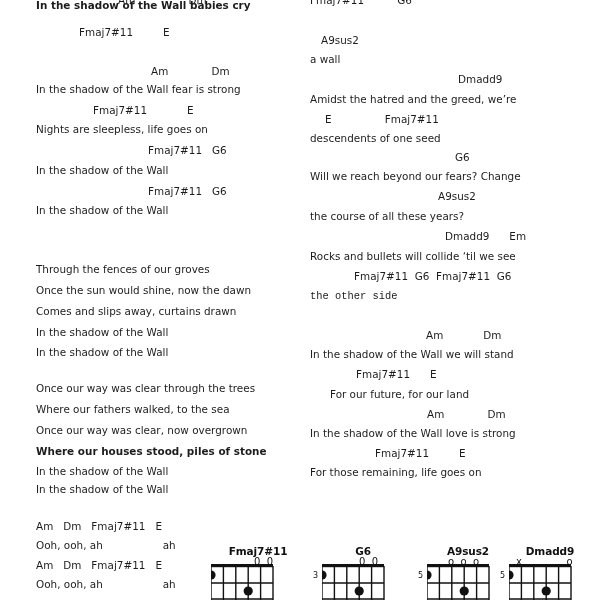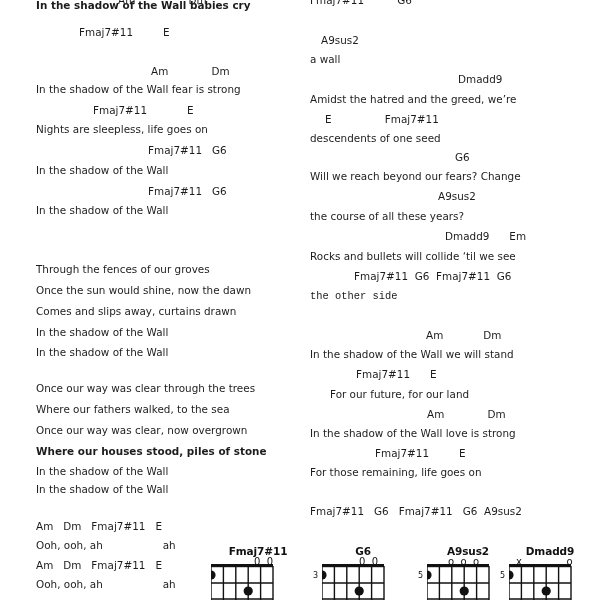--- a/index.html
+++ b/index.html
@@ -136,21 +136,20 @@
       <div class="line chord" style="left: 54px; top: 271px;">Fmaj7#11  G6  Fmaj7#11  G6</div>
       <div class="line lyric" style="left: 10px; top: 291px; font-family: Liberation Mono, monospace;">the other side</div>
       <div class="line chord" style="left: 126px; top: 330px;">Am            Dm</div>
       <div class="line lyric" style="left: 10px; top: 349px;">In the shadow of the Wall we will stand</div>
       <div class="line chord" style="left: 56px; top: 369px;">Fmaj7#11      E</div>
       <div class="line lyric" style="left: 10px; top: 389px; margin-left: 20px;">For our future, for our land</div>
       <div class="line chord" style="left: 127px; top: 409px;">Am             Dm</div>
       <div class="line lyric" style="left: 10px; top: 428px;">In the shadow of the Wall love is strong</div>
       <div class="line chord" style="left: 75px; top: 448px;">Fmaj7#11         E</div>
       <div class="line lyric" style="left: 10px; top: 467px;">For those remaining, life goes on</div>
-      <div class="line chord" style="left: 10px; top: 506px;">Fmaj7#11   G6   Fmaj7#11   G6  A9sus2</div>
     </div>
 
   <div class="diagrams">
       <div class="diagram" style="left: 208px;">
         <div class="dg-name">Fmaj7#11</div>
         <div class="dg-marks" style="left: 46px;">0  0</div>
         <svg class="dg-grid" width="66" height="40" style="left: 3px;">
           <rect x="0" y="0" width="62" height="3.2" fill="#111"></rect>
           <line x1="0" y1="2" x2="0" y2="40" stroke="#111" stroke-width="1.4"></line>
           <line x1="12.4" y1="2" x2="12.4" y2="40" stroke="#111" stroke-width="1.4"></line>

